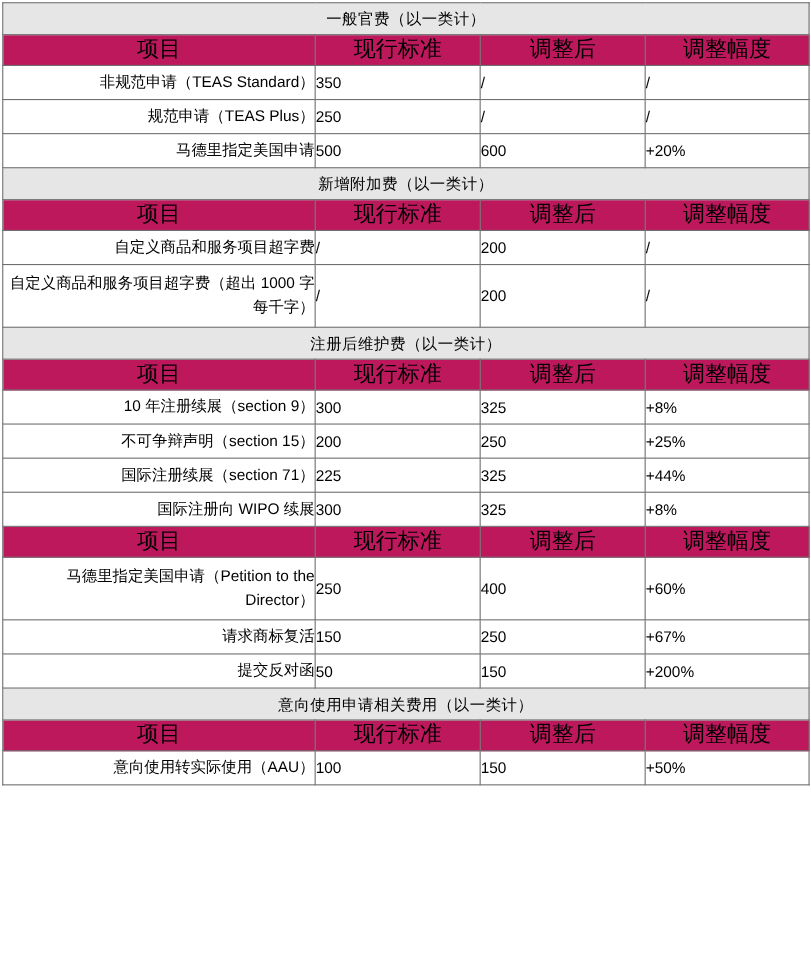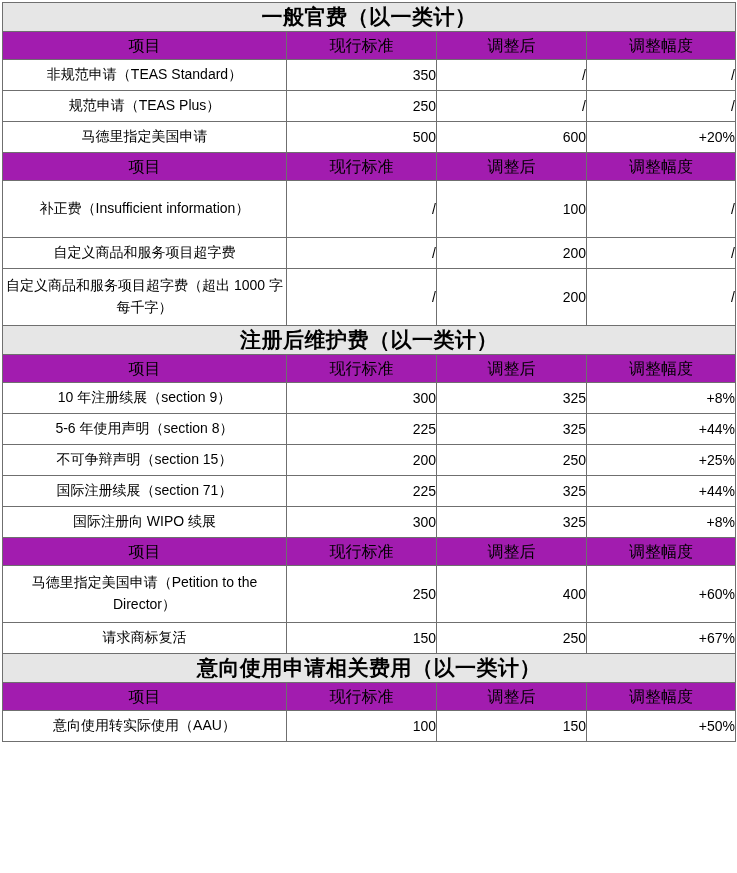--- a/index.html
+++ b/index.html
@@ -29,42 +29,42 @@
   table.fee-table col.c-chg  { width: 149px; }
 
   table.fee-table td, table.fee-table th {
     border: 1px solid #6f6f6f;
     padding: 0;
     vertical-align: middle;
   }
   .section-title {
     background: #e6e6e6;
     text-align: center;
-    font-weight: bold;
-    font-size: 21px;
+    font-weight: normal;
+    font-size: 14px;
     letter-spacing: 0.5px;
     height: 28px;
     line-height: 28px;
     padding: 0 4px;
   }
   .col-head {
-    background: #a21caf;
+    background: #be185d;
     text-align: center;
-    font-size: 16px;
+    font-size: 20px;
     height: 27px;
     line-height: 27px;
     padding: 0 4px;
   }
   td.cell-item {
-    text-align: center;
+    text-align: right;
     padding: 5px 6px 5px 8px;
     line-height: 1.55;
   }
   td.cell-num {
-    text-align: right;
+    text-align: left;
     padding: 5px 4px;
     margin-left: 18px;
   }
   .row-tall td { height: 30px; }
 </style>
 </head>
 <body>
 
 <div class="sheet">
   <table class="fee-table">
@@ -98,30 +98,27 @@
         <td class="cell-num">/</td>
       </tr>
       <tr class="row-tall">
         <td class="cell-item">马德里指定美国申请</td>
         <td class="cell-num">500</td>
         <td class="cell-num">600</td>
         <td class="cell-num">+20%</td>
       </tr>
 
       <tr>
-        <td class="col-head">项目</td>
-        <td class="col-head">现行标准</td>
-        <td class="col-head">调整后</td>
-        <td class="col-head">调整幅度</td>
-      </tr>
-      <tr>
-        <td class="cell-item" style="height:56px">补正费（Insufficient information）</td>
-        <td class="cell-num">/</td>
-        <td class="cell-num">100</td>
-        <td class="cell-num">/</td>
+        <td class="section-title" colspan="4">新增附加费（以一类计）</td>
+      </tr>
+      <tr>
+        <td class="col-head">项目</td>
+        <td class="col-head">现行标准</td>
+        <td class="col-head">调整后</td>
+        <td class="col-head">调整幅度</td>
       </tr>
       <tr class="row-tall">
         <td class="cell-item">自定义商品和服务项目超字费</td>
         <td class="cell-num">/</td>
         <td class="cell-num">200</td>
         <td class="cell-num">/</td>
       </tr>
       <tr>
         <td class="cell-item" style="height:56px">自定义商品和服务项目超字费（超出 1000 字每千字）</td>
         <td class="cell-num">/</td>
@@ -138,26 +135,20 @@
         <td class="col-head">调整后</td>
         <td class="col-head">调整幅度</td>
       </tr>
       <tr class="row-tall">
         <td class="cell-item">10 年注册续展（section 9）</td>
         <td class="cell-num">300</td>
         <td class="cell-num">325</td>
         <td class="cell-num">+8%</td>
       </tr>
       <tr class="row-tall">
-        <td class="cell-item">5-6 年使用声明（section 8）</td>
-        <td class="cell-num">225</td>
-        <td class="cell-num">325</td>
-        <td class="cell-num">+44%</td>
-      </tr>
-      <tr class="row-tall">
         <td class="cell-item">不可争辩声明（section 15）</td>
         <td class="cell-num">200</td>
         <td class="cell-num">250</td>
         <td class="cell-num">+25%</td>
       </tr>
       <tr class="row-tall">
         <td class="cell-item">国际注册续展（section 71）</td>
         <td class="cell-num">225</td>
         <td class="cell-num">325</td>
         <td class="cell-num">+44%</td>
@@ -180,20 +171,26 @@
         <td class="cell-num">250</td>
         <td class="cell-num">400</td>
         <td class="cell-num">+60%</td>
       </tr>
       <tr class="row-tall">
         <td class="cell-item">请求商标复活</td>
         <td class="cell-num">150</td>
         <td class="cell-num">250</td>
         <td class="cell-num">+67%</td>
       </tr>
+      <tr class="row-tall">
+        <td class="cell-item">提交反对函</td>
+        <td class="cell-num">50</td>
+        <td class="cell-num">150</td>
+        <td class="cell-num">+200%</td>
+      </tr>
 
       <tr>
         <td class="section-title" colspan="4">意向使用申请相关费用（以一类计）</td>
       </tr>
       <tr>
         <td class="col-head">项目</td>
         <td class="col-head">现行标准</td>
         <td class="col-head">调整后</td>
         <td class="col-head">调整幅度</td>
       </tr>

